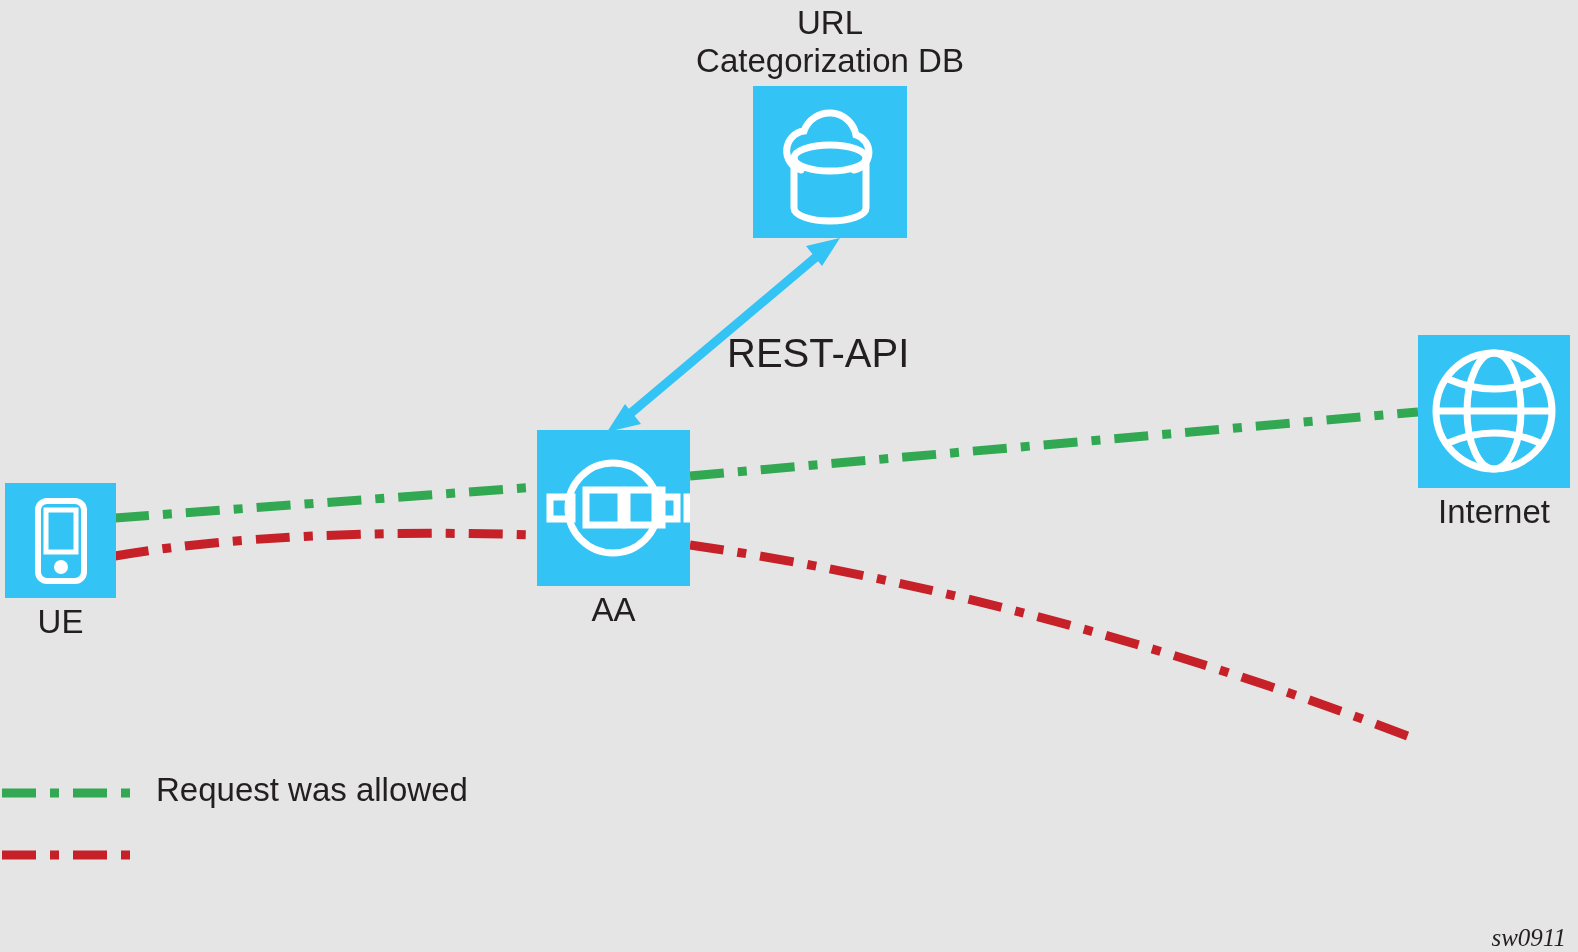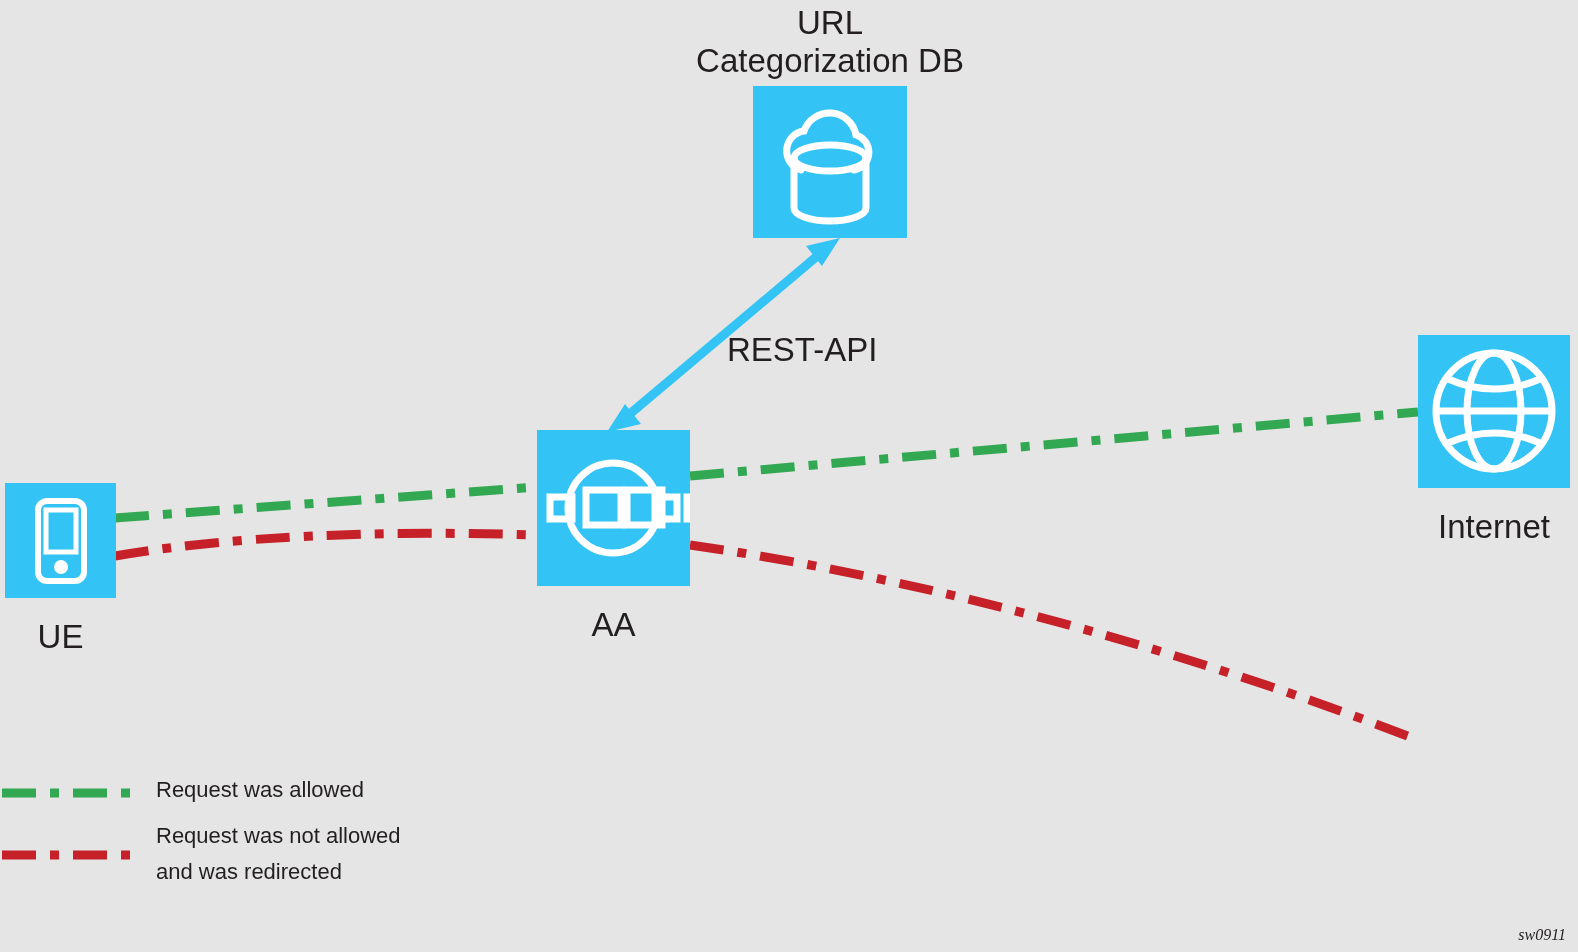--- a/index.html
+++ b/index.html
@@ -46,26 +46,26 @@
     font-size: 33px;
     line-height: 38px;
     font-family: "Liberation Sans", sans-serif;
   }
   .label-above {
     bottom: 100%;
     margin-bottom: 6px;
   }
   .label-below {
     top: 100%;
-    margin-top: 20px;
+    margin-top: 5px;
   }
   .edge-label {
     position: absolute;
     color: #231f20;
-    font-size: 33px;
+    font-size: 40px;
     font-family: "Liberation Sans", sans-serif;
     white-space: pre;
   }
   #legend {
     position: absolute;
     left: 0px;
     top: 778px;
     width: 520px;
   }
   .legend-row {
@@ -81,33 +81,33 @@
     margin-right: 13px;
     position: relative;
   }
   .legend-swatch svg {
     display: block;
     width: 143px;
     height: 30px;
   }
   .legend-text {
     color: #231f20;
-    font-size: 22px;
+    font-size: 33px;
     line-height: 36px;
     white-space: pre-line;
     font-family: "Liberation Sans", sans-serif;
     margin-top: -6px;
   }
   #watermark {
     position: absolute;
     right: 12px;
-    bottom: 8px;
+    bottom: 0;
     font-family: "Liberation Serif", serif;
     font-style: italic;
-    font-size: 16px;
+    font-size: 25px;
     color: #231f20;
   }
 </style>
 </head>
 <body>
 
 <div id="canvas">
 
   <svg id="edges" viewBox="0 0 1578 952" xmlns="http://www.w3.org/2000/svg">
 
@@ -187,20 +187,18 @@
         </svg>
       </div>
       <div class="legend-text">Request was allowed</div>
     </div>
     <div class="legend-row">
       <div class="legend-swatch" style="margin-top:16px;">
         <svg viewBox="0 0 143 30" xmlns="http://www.w3.org/2000/svg">
           <line x1="2" y1="15" x2="141" y2="15" stroke="#c62028" stroke-width="9" stroke-dasharray="34 14 9 14" stroke-linecap="butt"></line>
         </svg>
       </div>
-      <div class="legend-text">Request was not allowed
-and was redirected</div>
     </div>
   </div>
 
   <div id="watermark">sw0911</div>
 
 </div>
 
 </body></html>

